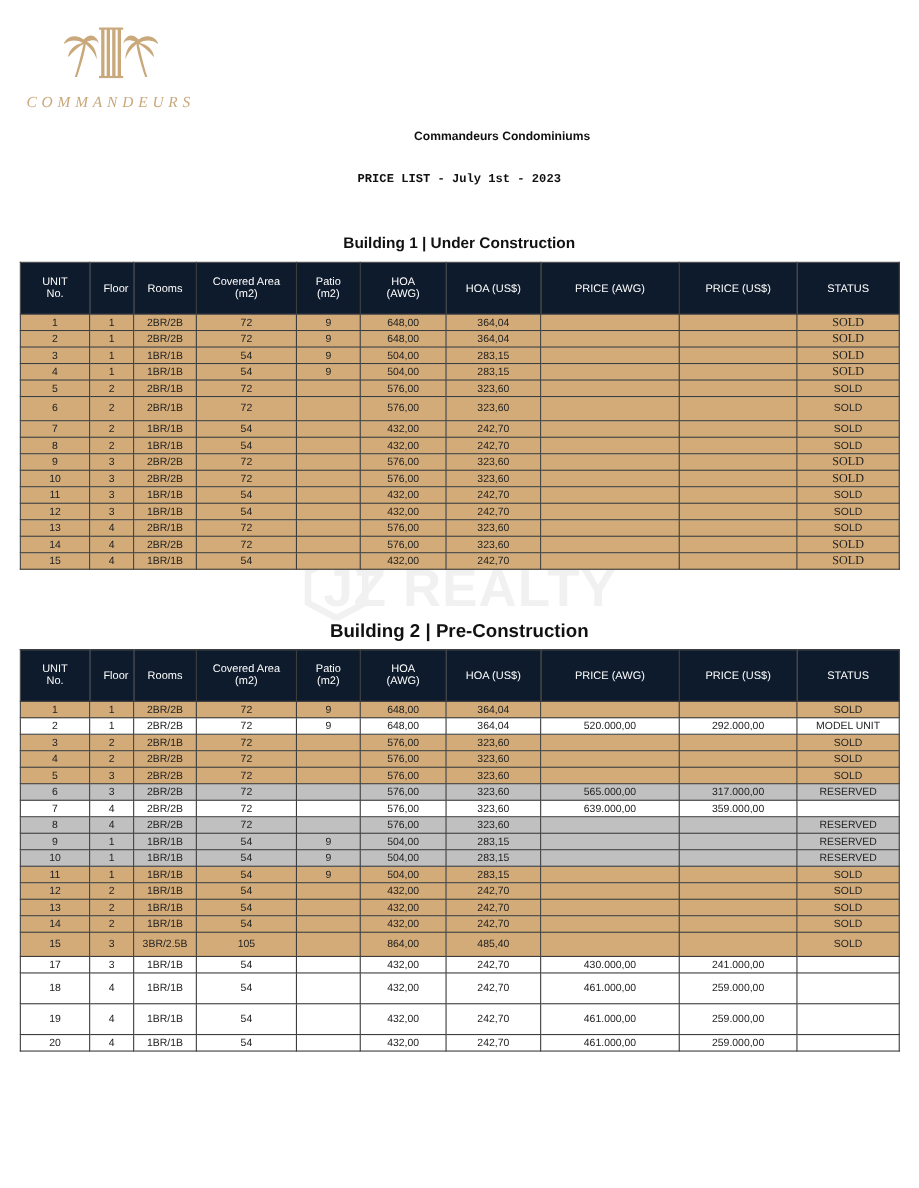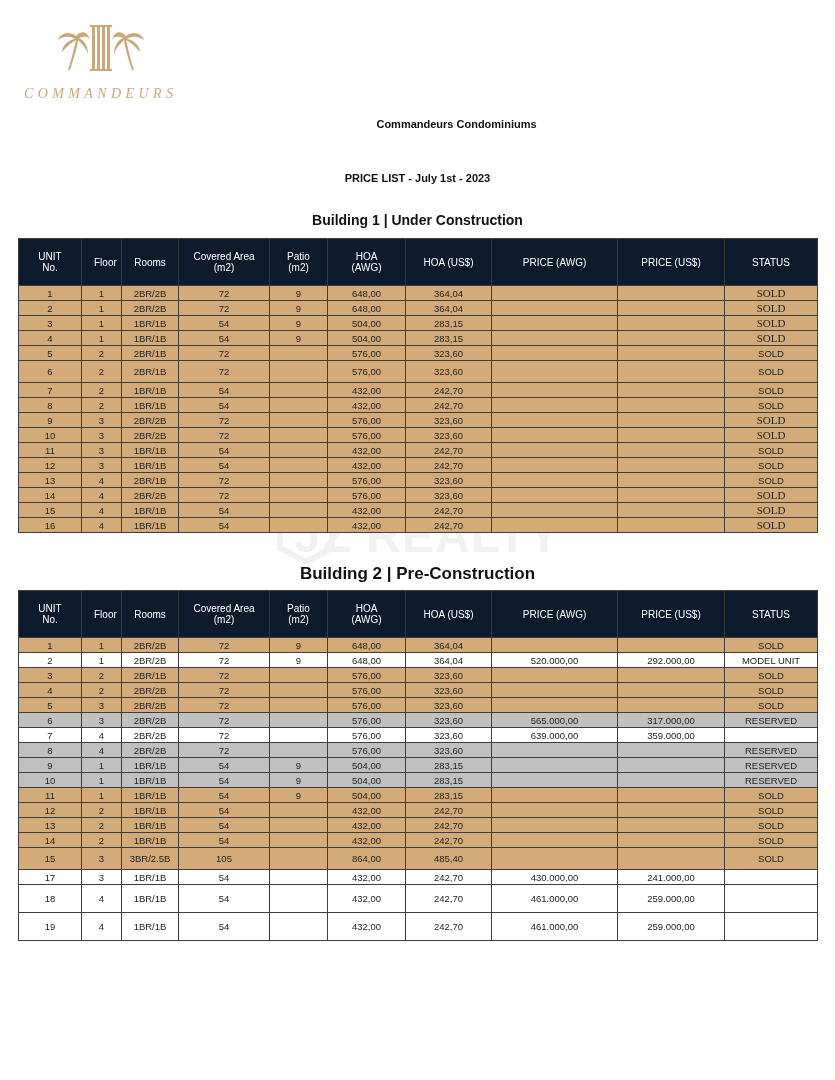--- a/index.html
+++ b/index.html
@@ -2,21 +2,21 @@
 <html><head>
 <meta charset="utf-8">
 <style>
   html, body { margin:0; padding:0; background:#ffffff; }
   body { width:835px; height:1080px; position:relative; overflow:hidden; font-family:"Liberation Sans", sans-serif; color:#111; }
   .logo { position:absolute; left:22px; top:22px; width:160px; height:82px;font-style:italic; }
   .logo svg { position:absolute; left:36px; top:0; }
   .logo-text { position:absolute; left:2px; top:64px; font-family:"Liberation Serif", serif; font-size:14px; letter-spacing:4.4px; color:#c9a87c; }
   .title { position:absolute; left:0; width:835px; text-align:center; font-weight:bold; }
   .t-main { top:118px; font-size:11px;padding-left:39px; }
-  .t-sub { top:172px; font-size:11px; }
+  .t-sub { top:157px; font-size:11px;font-family:Liberation Mono, monospace; }
   .t-b1 { top:212px; font-size:14px; }
   .t-b2 { top:564px; font-size:17px; }
   .watermark { position:absolute; left:276px; top:504px; width:300px; height:64px; color:#f1f1f1; font-weight:bold; font-size:48px; letter-spacing:1px; }
   .watermark .hex { position:absolute; left:0; top:0; width:60px; height:60px; }
   .watermark span { position:absolute; left:18px; top:4px; }
   table { position:absolute; left:18px; width:799px; border-collapse:collapse; table-layout:fixed; font-size:9.5px; }
   th { background:#0e1b2c; color:#fff; font-weight:normal; height:16px; border:1px solid #3d3d3d; padding:12px; font-size:10px;margin-left:44px; }
   td { border:1px solid #3d3d3d; text-align:center; padding:0; height:14px; color:#222; }
   tr.sold td { background:#d2ab78; }
   tr.reserved td { background:#c0c0c0; }
@@ -260,32 +260,20 @@
         <td>4</td>
         <td>1BR/1B</td>
         <td>54</td>
         <td></td>
         <td>432,00</td>
         <td>242,70</td>
         <td></td>
         <td></td>
         <td class="serif">SOLD</td>
       </tr>
-      <tr class="sold">
-        <td>16</td>
-        <td>4</td>
-        <td>1BR/1B</td>
-        <td>54</td>
-        <td></td>
-        <td>432,00</td>
-        <td>242,70</td>
-        <td></td>
-        <td></td>
-        <td class="serif">SOLD</td>
-      </tr>
     </tbody>
 </table>
 
 <table id="tbl2">
   <colgroup>
       <col style="width:63px">
       <col style="width:40px">
       <col style="width:57px">
       <col style="width:91px">
       <col style="width:58px">
@@ -519,14 +507,26 @@
         <td>4</td>
         <td>1BR/1B</td>
         <td>54</td>
         <td></td>
         <td>432,00</td>
         <td>242,70</td>
         <td>461.000,00</td>
         <td>259.000,00</td>
         <td></td>
       </tr>
+      <tr class="avail">
+        <td>20</td>
+        <td>4</td>
+        <td>1BR/1B</td>
+        <td>54</td>
+        <td></td>
+        <td>432,00</td>
+        <td>242,70</td>
+        <td>461.000,00</td>
+        <td>259.000,00</td>
+        <td></td>
+      </tr>
     </tbody>
 </table>
 
 </body></html>

